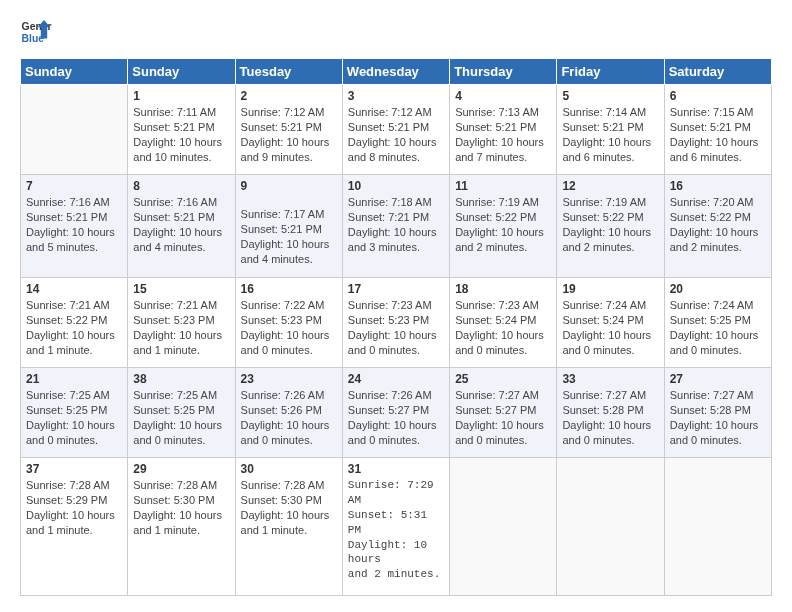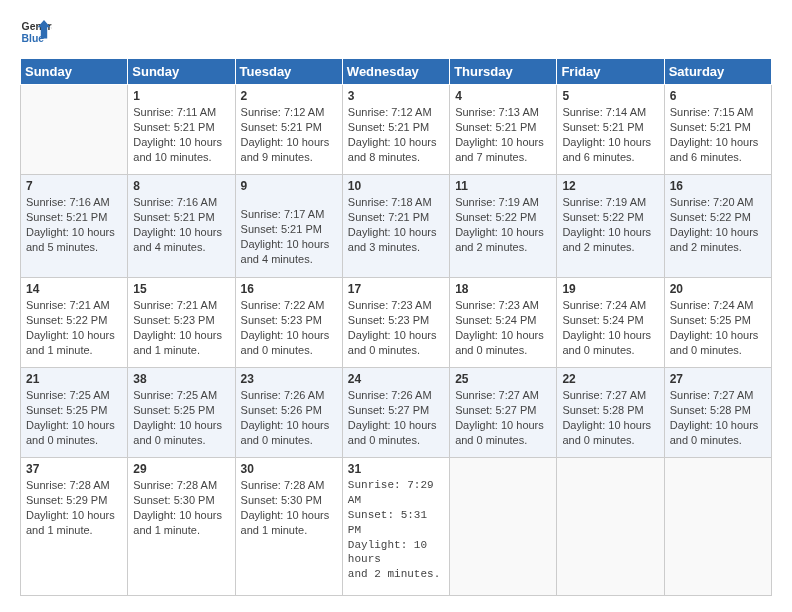--- a/index.html
+++ b/index.html
@@ -294,21 +294,21 @@
 and 0 minutes.</div>
           </td>
           <td>
             <span class="day-num">25</span>
             <div class="day-info" style="white-space: pre-line;">Sunrise: 7:27 AM
 Sunset: 5:27 PM
 Daylight: 10 hours
 and 0 minutes.</div>
           </td>
           <td>
-            <span class="day-num">22</span>
+            <span class="day-num">33</span>
             <div class="day-info" style="white-space: pre-line;">Sunrise: 7:27 AM
 Sunset: 5:28 PM
 Daylight: 10 hours
 and 0 minutes.</div>
           </td>
           <td>
             <span class="day-num">27</span>
             <div class="day-info" style="white-space: pre-line;">Sunrise: 7:27 AM
 Sunset: 5:28 PM
 Daylight: 10 hours

